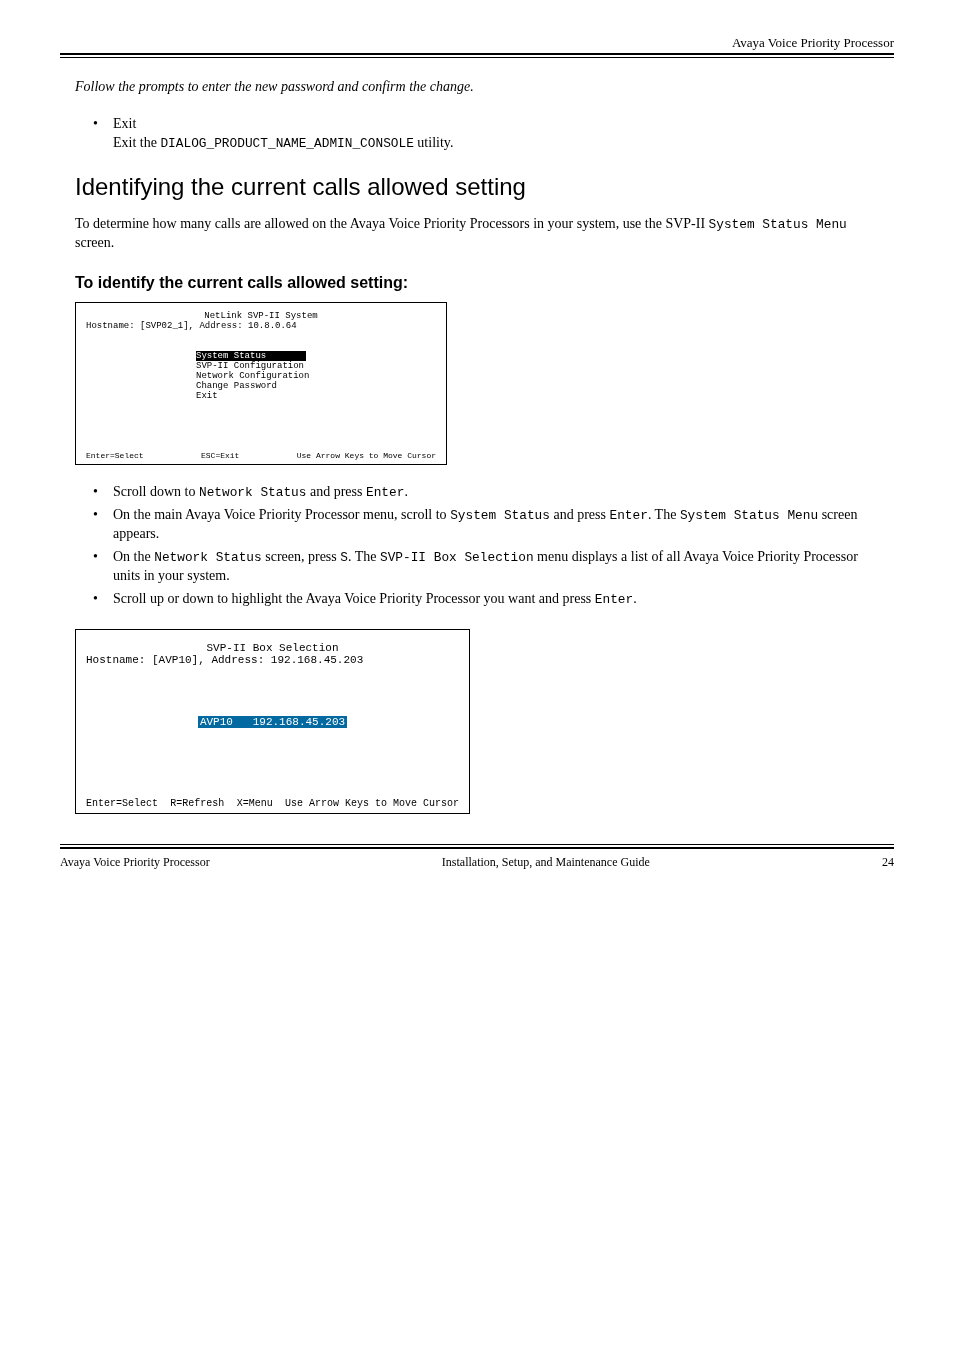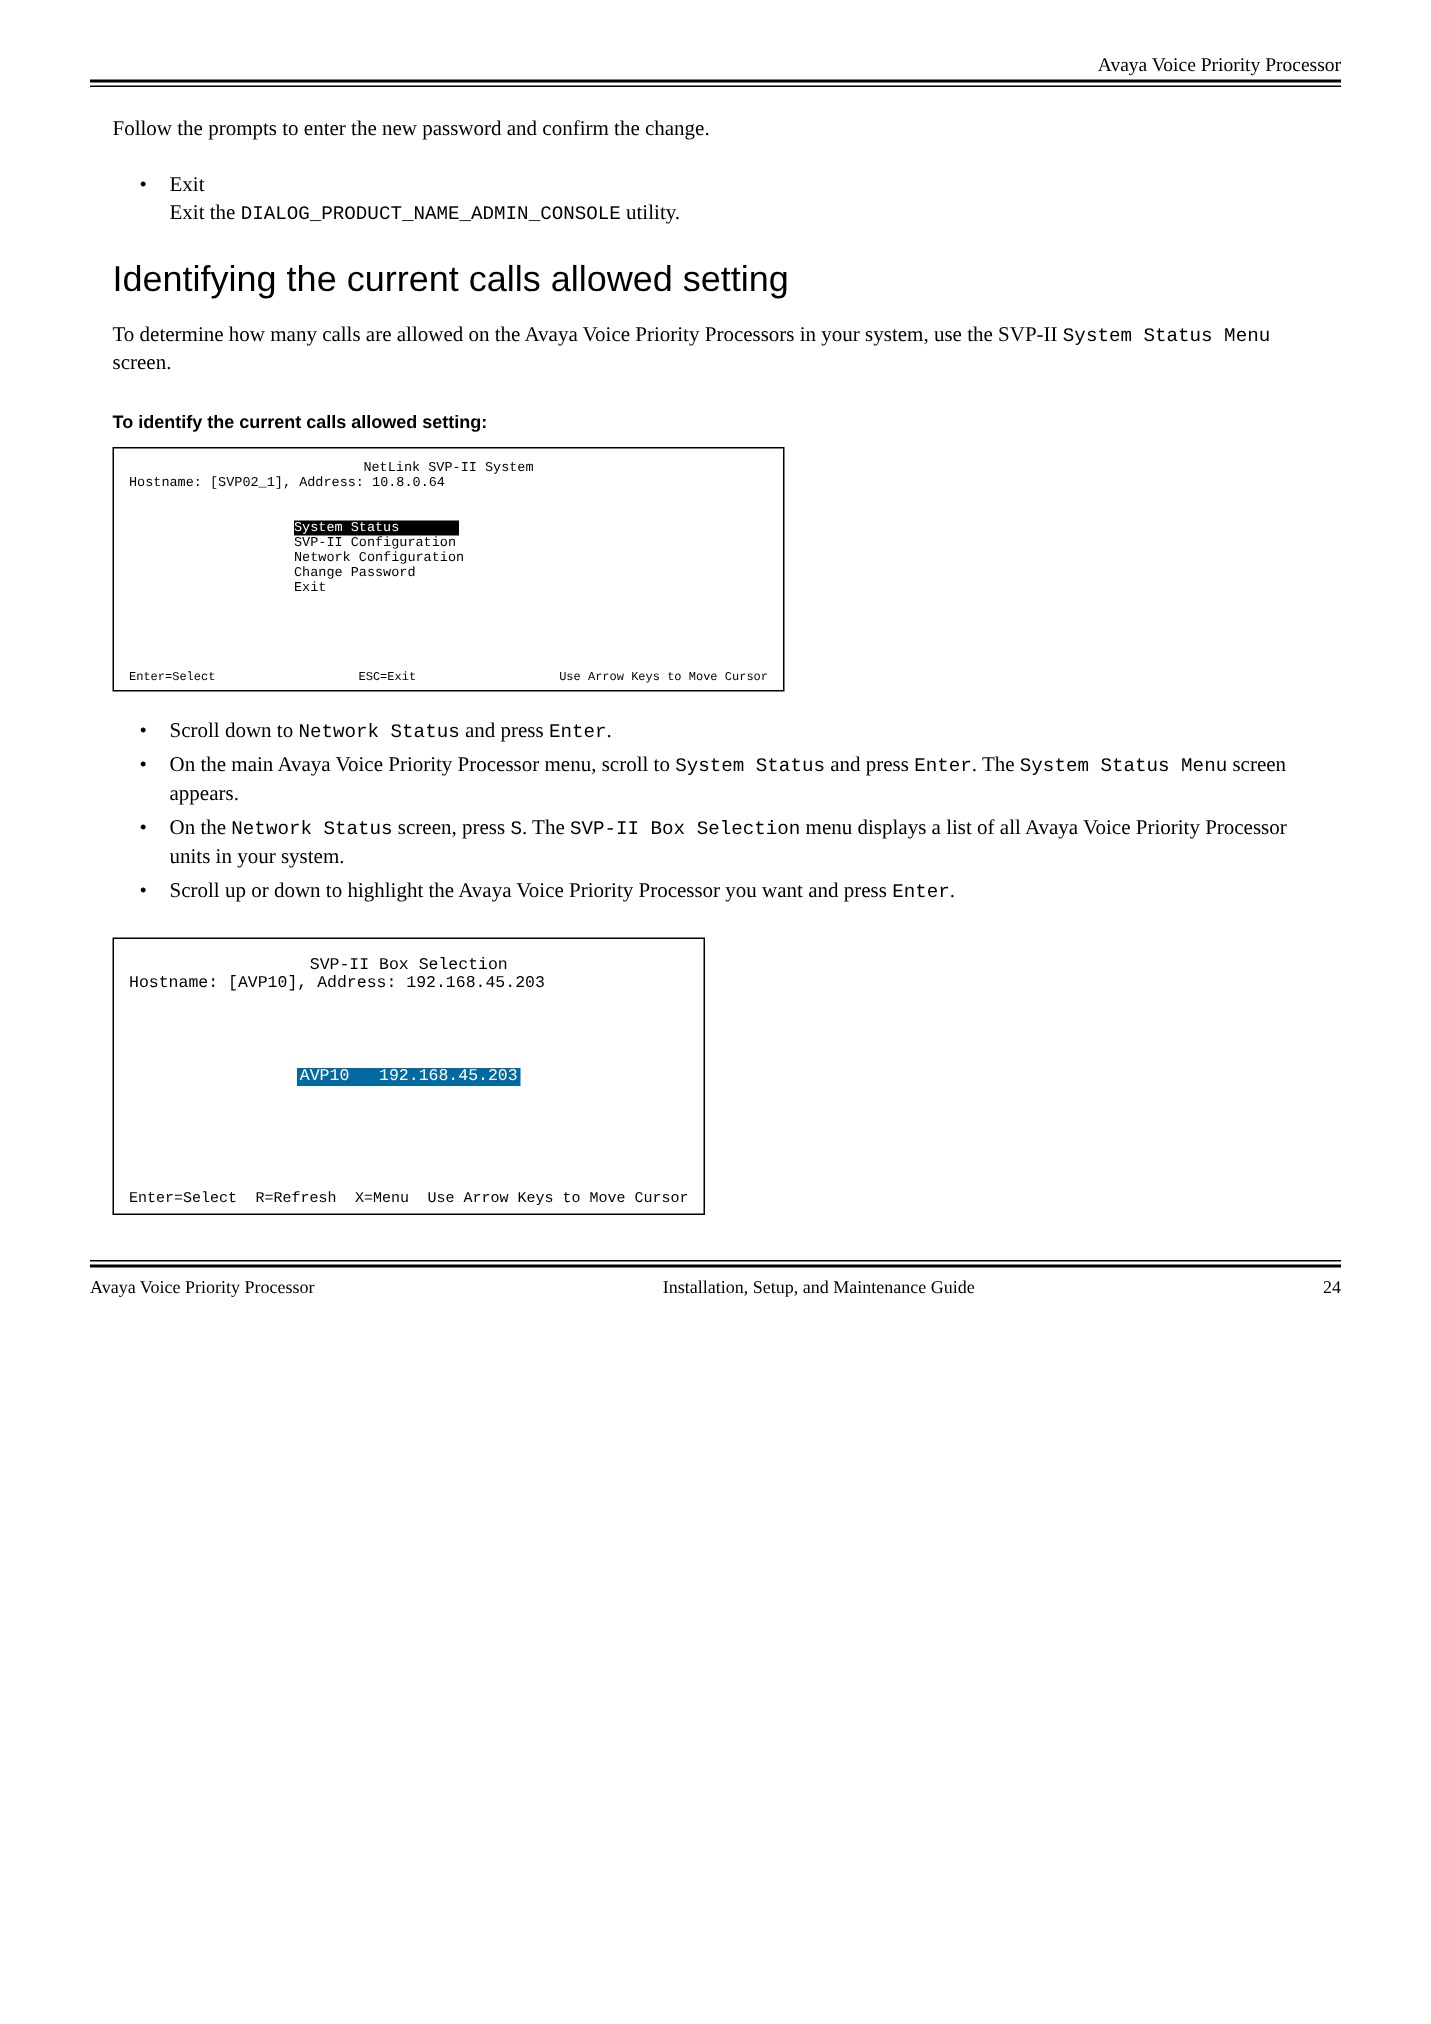--- a/index.html
+++ b/index.html
@@ -9,31 +9,31 @@
       color: #000;
       background: #fff;
       width: 954px;
       margin: 0 auto;
       padding: 35px 60px;
     }
     .top-rule { border-top: 2px solid #000; margin-bottom: 2px; }
     .top-rule-thin { border-top: 1px solid #000; margin-bottom: 20px; }
     .header-right { text-align: right; font-size: 13px; margin-bottom: 2px; }
     .body-content { padding: 0 15px; }
-    .intro-para { margin: 14px 0 18px 0; line-height: 1.35; }
+    .intro-para { margin: 14px 0 18px 0; line-height: 1.35; font-style: italic; }
     ul.bullets { list-style: none; padding-left: 38px; margin: 0 0 20px 0; }
     ul.bullets li { position: relative; margin: 4px 0; line-height: 1.35; }
     ul.bullets li::before { content: "•"; position: absolute; left: -20px; }
     .mono { font-family: "Courier New", monospace; font-size: 12.8px; }
     .h2 { font-family: Arial, sans-serif; font-size: 24px; font-weight: normal; margin: 8px 0 14px 0; }
-    .h3 { font-family: Arial, sans-serif; font-size: 12px; font-weight: bold; margin: 22px 0 10px 0; }
+    .h3 { font-family: Arial, sans-serif; font-size: 16px; font-weight: bold; margin: 22px 0 10px 0; }
     .para { margin: 14px 0; line-height: 1.35; }
     .term-img {
       border: 1px solid #000;
-      width: 448px;
+      width: 372px;
       margin: 10px 0 18px 0;
       font-family: "Courier New", monospace;
       font-size: 9px;
       background: #fff;
       padding: 8px 10px 4px 10px;
     }
     .term-img.big { font-size: 11px; width: 395px; padding: 12px 10px 4px 10px; }
     .t-title { text-align: center; white-space: pre; }
     .t-host { white-space: pre; margin-bottom: 20px; }
     .t-menu { margin: 18px 0 50px 110px; }

